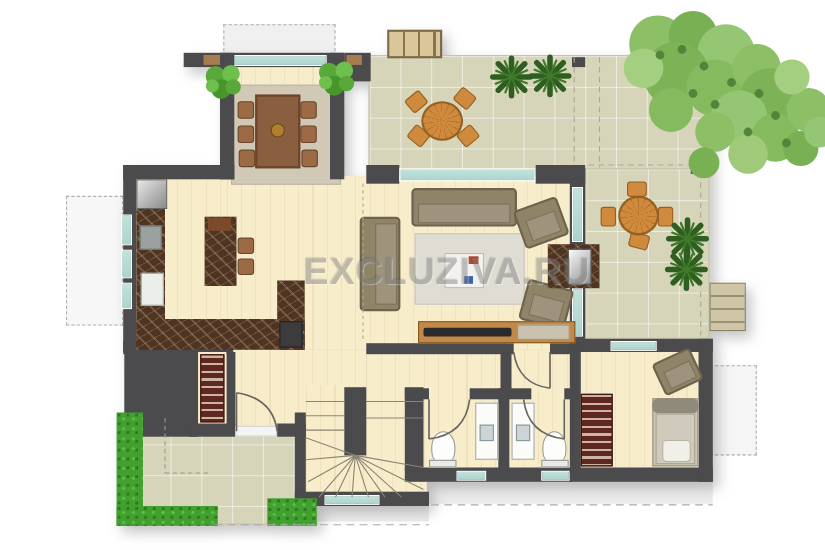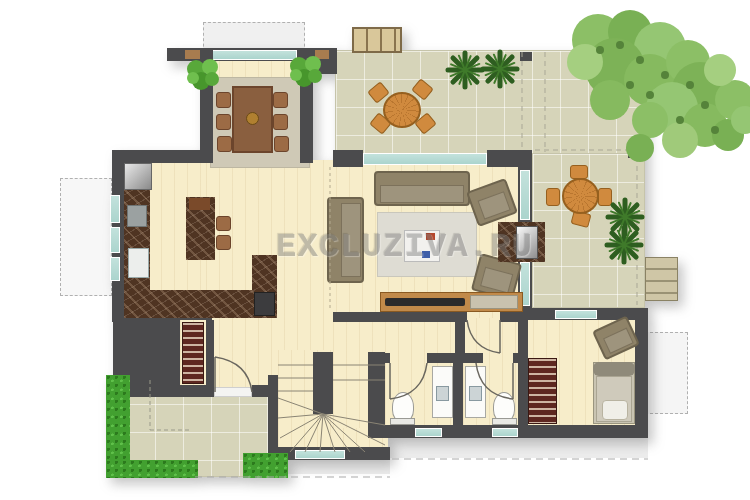--- a/index.html
+++ b/index.html
@@ -22,21 +22,21 @@
   .chair{background:#9c6b45;border:1px solid #6c452c;border-radius:3px;}
   .ochair{background:#d08a3e;border:1px solid #96601f;border-radius:3px;}
   .hedge{background:var(--hedge,#42a030);
          background-image:radial-gradient(circle at 30% 30%,#2c7a1d 18%,transparent 20%),
                           radial-gradient(circle at 70% 65%,#5fc04a 15%,transparent 17%);
          background-size:8px 8px,9px 9px;}
   .apron{background:var(--apron,#ececec);}
   .dashbox{border:1px dashed #b0b0b0;background:#f0f0f0;}
   .stripes{background:#5e2720;background-image:repeating-linear-gradient(180deg,rgba(225,205,185,.85) 0 2px,transparent 2px 7px);border:1px solid #3a1812;}
   #wm{position:absolute;left:276px;top:228px;width:270px;height:40px;z-index:60;
-      font-family:Liberation Mono, monospace;font-weight:bold;font-size:34px;letter-spacing:1px;
+      font-family:Liberation Sans, sans-serif;font-weight:bold;font-size:34px;letter-spacing:1px;
       color:var(--watermark,#7d7d7d);opacity:.45;
       text-shadow:1px 1px 1px rgba(255,255,255,.7),-1px -1px 1px rgba(50,50,50,.4);
       pointer-events:none;}
   svg{position:absolute;left:0;top:0;}
 </style>
 </head>
 <body>
 
 <div id="cv">
 

